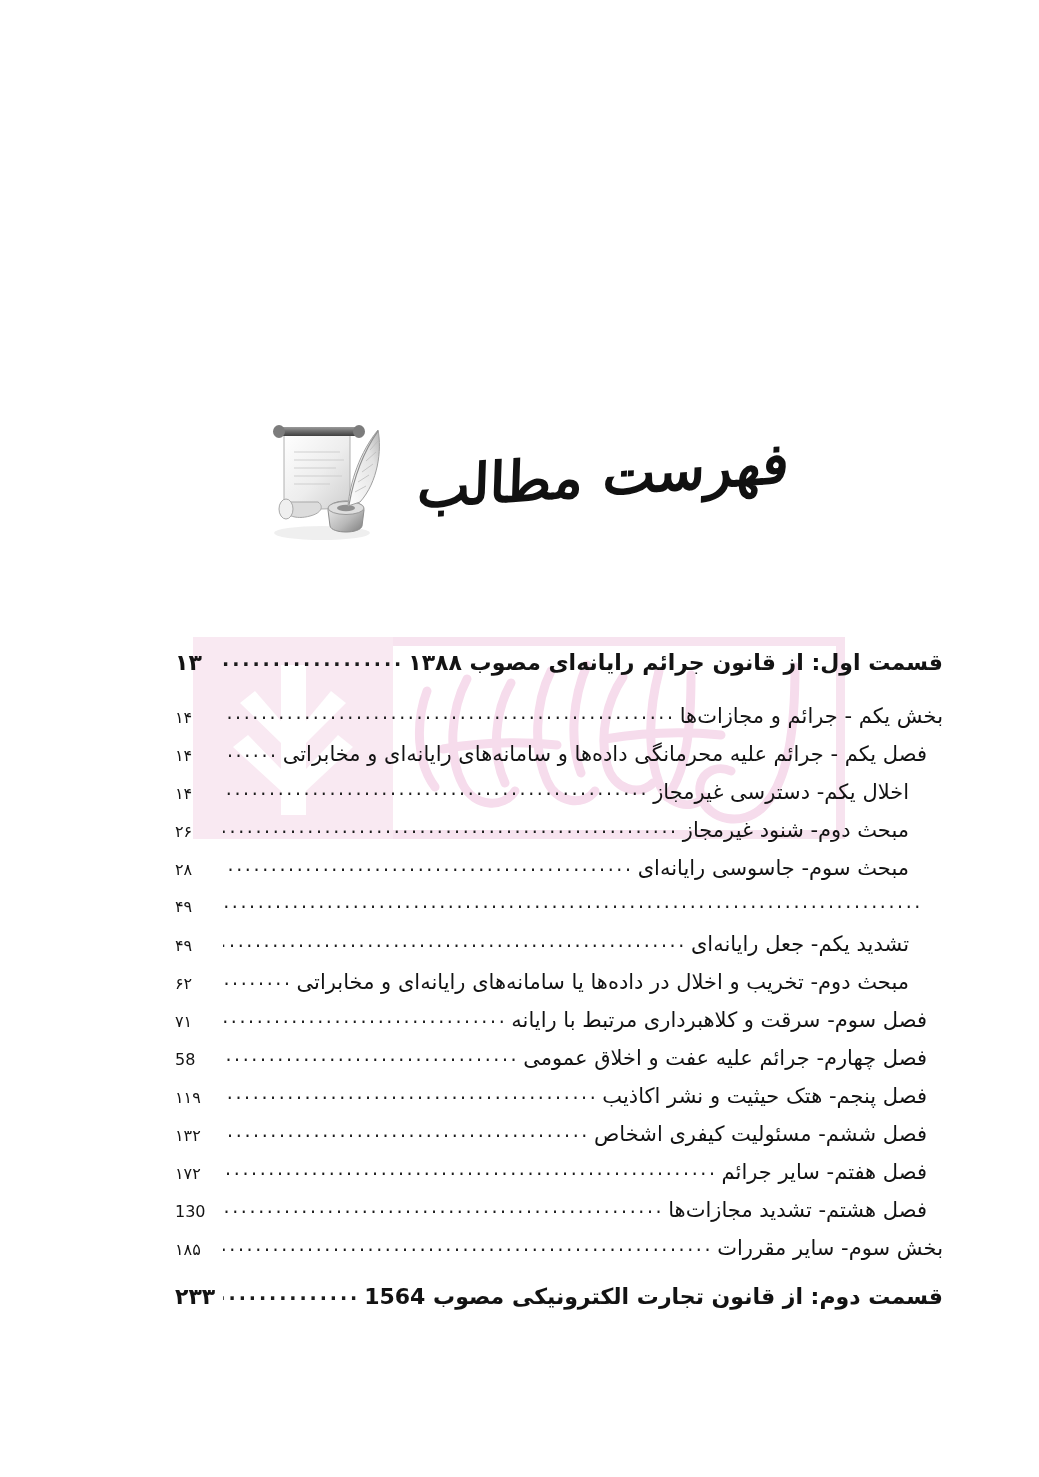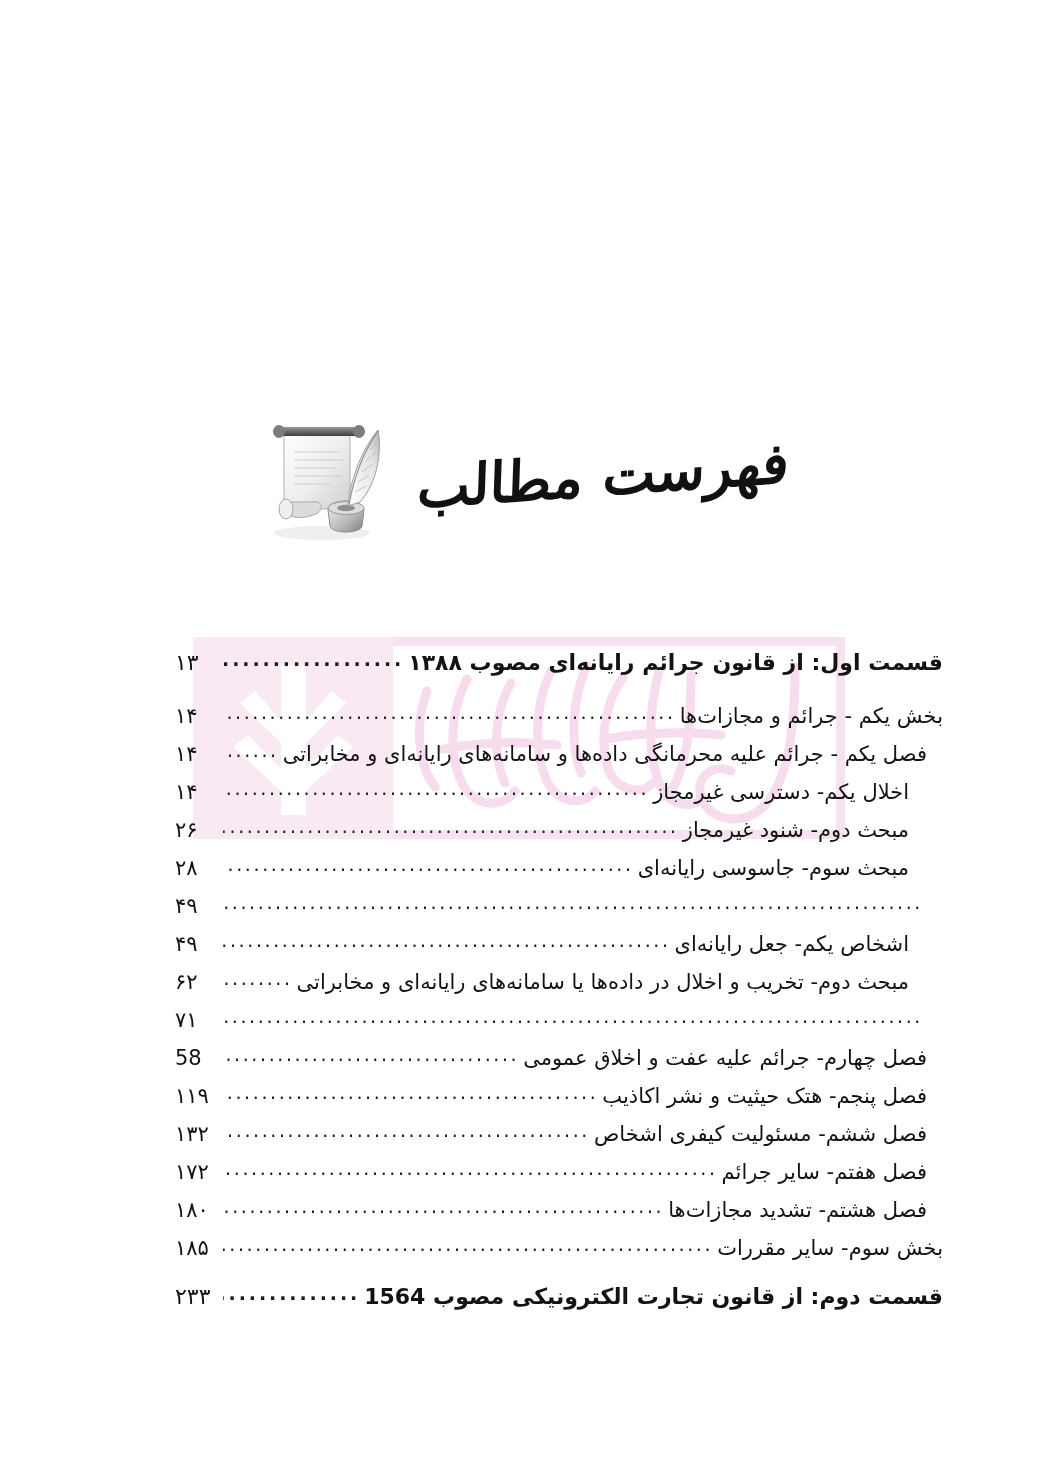--- a/index.html
+++ b/index.html
@@ -127,32 +127,32 @@
     content: "..................................................................................................................................................................................................";
     letter-spacing: 2.6px;
     font-size: 19px;
     color: #1b1b1b;
     display: block;
     white-space: nowrap;
   }
   .toc-row .page-no {
     flex: 0 0 auto;
     direction: rtl;
-    font-size: 21px;
+    font-size: 16px;
     text-align: left;
     min-width: 42px;
   }
 
   
   .toc-row.part {
     font-weight: 700;
     font-size: 22px;
     height: 44px;
   }
-  .toc-row.part .page-no { font-weight: 400; font-size: 22px; }
+  .toc-row.part .page-no { font-weight: 700; font-size: 22px; }
   .toc-row.part .leader::before { letter-spacing: 2.9px; }
 
   .toc-row.lvl-bakhsh { padding-right: 0px; }
   .toc-row.lvl-fasl   { padding-right: 16px; }
   .toc-row.lvl-mabhas { padding-right: 34px; }
 
   .gap-before { margin-top: 10px; }
 </style>
 </head>
 <body>
@@ -296,32 +296,33 @@
       <span class="leader"></span>
       <span class="page-no">۲۸</span>
     </div>
 
     <div class="toc-row lvl-fasl">
       <span class="leader"></span>
       <span class="page-no">۴۹</span>
     </div>
 
     <div class="toc-row lvl-mabhas">
-      <span class="label">اشخاص یکم- جعل رایانه‌ای</span>
+      <span class="label">تشدید یکم- جعل رایانه‌ای</span>
       <span class="leader"></span>
       <span class="page-no">۴۹</span>
     </div>
 
     <div class="toc-row lvl-mabhas">
       <span class="label">مبحث دوم- تخریب و اخلال در داده‌ها یا سامانه‌های رایانه‌ای و مخابراتی</span>
       <span class="leader"></span>
       <span class="page-no">۶۲</span>
     </div>
 
     <div class="toc-row lvl-fasl">
+      <span class="label">فصل سوم- سرقت و کلاهبرداری مرتبط با رایانه</span>
       <span class="leader"></span>
       <span class="page-no">۷۱</span>
     </div>
 
     <div class="toc-row lvl-fasl">
       <span class="label">فصل چهارم- جرائم علیه عفت و اخلاق عمومی</span>
       <span class="leader"></span>
       <span class="page-no">58</span>
     </div>
 
@@ -339,21 +340,21 @@
 
     <div class="toc-row lvl-fasl">
       <span class="label">فصل هفتم- سایر جرائم</span>
       <span class="leader"></span>
       <span class="page-no">۱۷۲</span>
     </div>
 
     <div class="toc-row lvl-fasl">
       <span class="label">فصل هشتم- تشدید مجازات‌ها</span>
       <span class="leader"></span>
-      <span class="page-no">۱۸۰</span>
+      <span class="page-no">130</span>
     </div>
 
     <div class="toc-row lvl-bakhsh">
       <span class="label">بخش سوم- سایر مقررات</span>
       <span class="leader"></span>
       <span class="page-no">۱۸۵</span>
     </div>
 
     <div class="toc-row part gap-before">
       <span class="label">قسمت دوم: از قانون تجارت الکترونیکی مصوب 1564</span>

